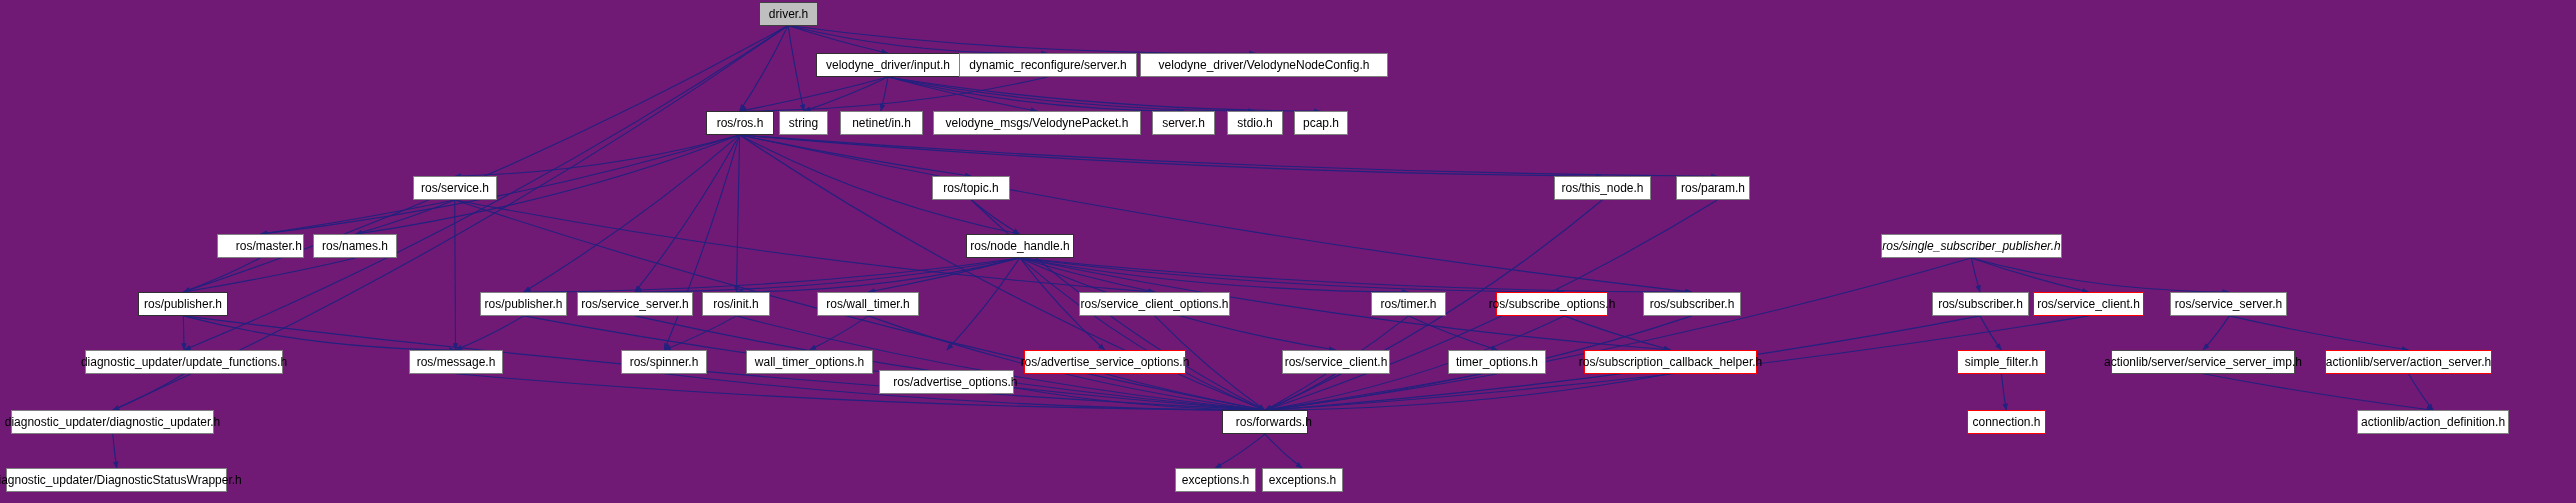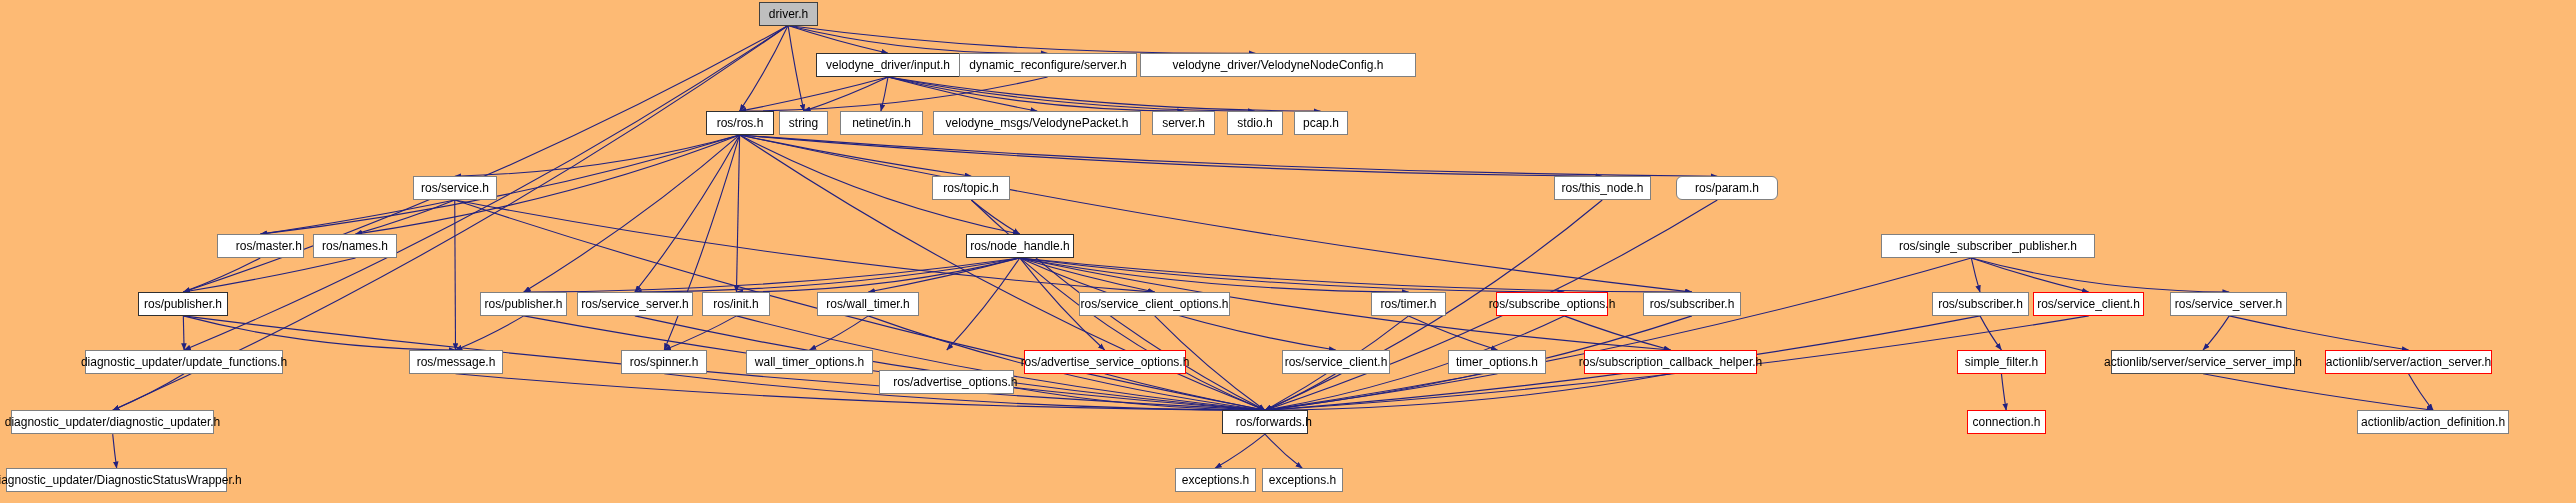--- a/index.html
+++ b/index.html
@@ -1,20 +1,20 @@
 <!DOCTYPE html>
 <html style="font-size:12.7px"><head>
 <meta charset="utf-8">
 <style>
   html, body { margin:0; padding:0; background:#ffffff; }
   #graph {
     position:relative;
     width:2576px;
     height:504px;
-    background:#fdba74;
+    background:#701a75;
     font-family:"Liberation Sans", sans-serif;
     overflow:hidden;
   }
   #edges { position:absolute; left:0; top:0; width:2576px; height:504px; }
   .node {
     position:absolute;
     box-sizing:border-box;
     background:#ffffff;
     border:0.8px solid #808080;
     color:#000000;
@@ -139,36 +139,36 @@
         <path d="M2776,471 Q2910.125,496.3 3066,517" fill="none" stroke="#21217f" stroke-width="1.4" marker-end="url(#arrow)"></path>
         <path d="M142,547 Q144.3125,570.65 147,590" fill="none" stroke="#21217f" stroke-width="1.4" marker-end="url(#arrow)"></path>
         <path d="M1594,547 Q1564.8625,570.65 1531,590" fill="none" stroke="#21217f" stroke-width="1.4" marker-end="url(#arrow)"></path>
         <path d="M1594,547 Q1615.7375,570.65 1641,590" fill="none" stroke="#21217f" stroke-width="1.4" marker-end="url(#arrow)"></path>
       </g>
   </svg>
   <div id="node-layer">
       <div class="node root" style="left: 759px; top: 1.6px; width: 59px;">driver.h</div>
       <div class="node bold" style="left: 816px; top: 53px; width: 144px;">velodyne_driver/input.h</div>
       <div class="node" style="left: 959px; top: 53px; width: 178px;">dynamic_reconfigure/server.h</div>
-      <div class="node" style="left: 1140px; top: 53px; width: 276px;">velodyne_driver/VelodyneNodeConfig.h</div>
+      <div class="node" style="left: 1140px; top: 53px; width: 248px;">velodyne_driver/VelodyneNodeConfig.h</div>
       <div class="node bold" style="left: 706px; top: 111px; width: 68px;">ros/ros.h</div>
       <div class="node" style="left: 779px; top: 111px; width: 49px;">string</div>
       <div class="node" style="left: 840px; top: 111px; width: 83px;">netinet/in.h</div>
       <div class="node" style="left: 933px; top: 111px; width: 208px;">velodyne_msgs/VelodynePacket.h</div>
       <div class="node" style="left: 1152px; top: 111px; width: 63px;">server.h</div>
       <div class="node" style="left: 1227px; top: 111px; width: 56px;">stdio.h</div>
       <div class="node" style="left: 1294px; top: 111px; width: 54px;">pcap.h</div>
       <div class="node" style="left: 413px; top: 176px; width: 84px;">ros/service.h</div>
       <div class="node" style="left: 932px; top: 176px; width: 78px;">ros/topic.h</div>
       <div class="node" style="left: 1554px; top: 176px; width: 97px;">ros/this_node.h</div>
-      <div class="node" style="left: 1676px; top: 176px; width: 102px; border-radius: 6px;">ros/param.h</div>
+      <div class="node" style="left: 1676px; top: 176px; width: 74px;">ros/param.h</div>
       <div class="node" style="left: 217px; top: 234px; width: 87px; padding-left: 23px;">ros/master.h</div>
       <div class="node" style="left: 313px; top: 234px; width: 84px;">ros/names.h</div>
       <div class="node bold" style="left: 966px; top: 234px; width: 108px;">ros/node_handle.h</div>
-      <div class="node" style="left: 1881px; top: 234px; width: 214px;">ros/single_subscriber_publisher.h</div>
+      <div class="node" style="left: 1881px; top: 234px; width: 181px; font-style: italic;">ros/single_subscriber_publisher.h</div>
       <div class="node bold" style="left: 138px; top: 292px; width: 90px;">ros/publisher.h</div>
       <div class="node" style="left: 480px; top: 292px; width: 87px;">ros/publisher.h</div>
       <div class="node" style="left: 577px; top: 292px; width: 116px;">ros/service_server.h</div>
       <div class="node" style="left: 702px; top: 292px; width: 68px;">ros/init.h</div>
       <div class="node" style="left: 817px; top: 292px; width: 102px;">ros/wall_timer.h</div>
       <div class="node" style="left: 1079px; top: 292px; width: 151px;">ros/service_client_options.h</div>
       <div class="node" style="left: 1371px; top: 292px; width: 75px; text-align: center;">ros/timer.h</div>
       <div class="node red" style="left: 1496px; top: 292px; width: 112px;">ros/subscribe_options.h</div>
       <div class="node" style="left: 1643px; top: 292px; width: 98px;">ros/subscriber.h</div>
       <div class="node" style="left: 1932px; top: 292px; width: 97px;">ros/subscriber.h</div>

